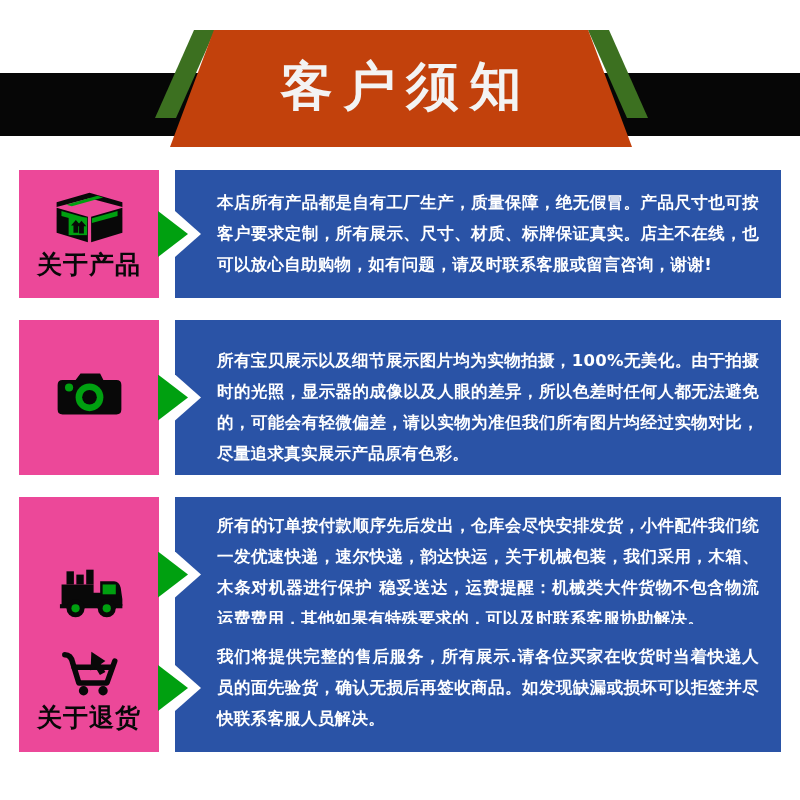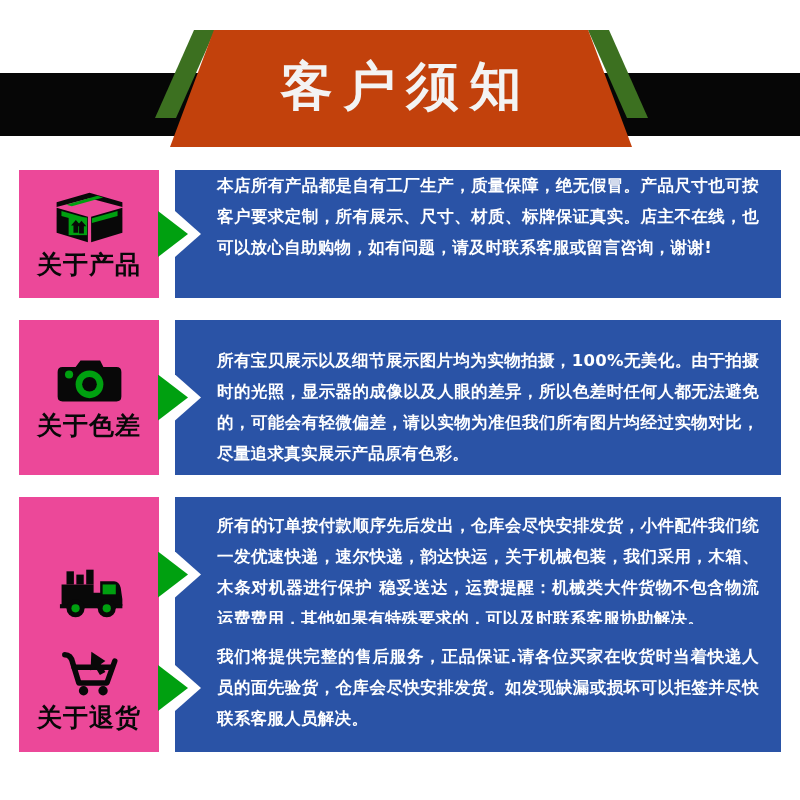--- a/index.html
+++ b/index.html
@@ -152,21 +152,21 @@
   <div class="ribbon-fold-left"></div>
   <div class="ribbon-fold-right"></div>
   <div class="ribbon-main">
     <div class="ribbon-title">客户须知</div>
   </div>
 </div>
 
 <div class="rows">
     <div class="row" style="height: 150px;">
       <div class="panel" style="height: 128px;">
-        <div class="panel-text" style="">本店所有产品都是自有工厂生产，质量保障，绝无假冒。产品尺寸也可按客户要求定制，所有展示、尺寸、材质、标牌保证真实。店主不在线，也可以放心自助购物，如有问题，请及时联系客服或留言咨询，谢谢!</div>
+        <div class="panel-text" style="padding-top: 17px;">本店所有产品都是自有工厂生产，质量保障，绝无假冒。产品尺寸也可按客户要求定制，所有展示、尺寸、材质、标牌保证真实。店主不在线，也可以放心自助购物，如有问题，请及时联系客服或留言咨询，谢谢!</div>
       </div>
       <div class="panel-notch" style="height: 46px; top: 41px;"></div>
       <div class="badge" style="height: 128px;">
         <span class="badge-icon"><svg width="69" height="53" viewBox="0 0 86 66" xmlns="http://www.w3.org/2000/svg">
     <g fill="#080808">
       <path d="M43 2 L84 14 L84 20 L43 9 L2 20 L2 14 Z"></path>
       <path d="M2 21 L41 32 L41 64 L2 52 Z"></path>
       <path d="M45 32 L84 21 L84 52 L45 64 Z"></path>
       <path d="M14 17 L53 6 L60 8 L21 19 Z" fill="#00a010"></path>
       <path d="M8 25 L40 34 L40 40 L8 31 Z" fill="#00a010"></path>
@@ -189,21 +189,20 @@
       <div class="panel-notch" style="height: 46px; top: 54.5px;"></div>
       <div class="badge" style="height: 155px;">
         <span class="badge-icon"><svg width="67" height="48" viewBox="0 0 82 58" xmlns="http://www.w3.org/2000/svg">
     <g fill="#080808">
       <path d="M8 12 L24 12 L30 4 L54 4 L58 12 L74 12 Q80 12 80 18 L80 48 Q80 54 74 54 L8 54 Q2 54 2 48 L2 18 Q2 12 8 12 Z"></path>
     </g>
     <circle cx="41" cy="33" r="17" fill="#00a010"></circle>
     <circle cx="41" cy="33" r="9" fill="#080808"></circle>
     <circle cx="16" cy="21" r="5" fill="#00a010"></circle>
   </svg></span>
-        <span class="badge-label">关于色差</span>
       </div>
       <div class="badge-arrow" style="height: 46px; top: 54.5px;"></div>
     </div>
     <div class="row" style="height: 127px;">
       <div class="panel" style="height: 155px;">
         <div class="panel-text" style="padding-top: 13px;"> 所有的订单按付款顺序先后发出，仓库会尽快安排发货，小件配件我们统一发优速快递，速尔快递，韵达快运，关于机械包装，我们采用，木箱、木条对机器进行保护 稳妥送达，运费提醒：机械类大件货物不包含物流运费费用，其他如果有特殊要求的，可以及时联系客服协助解决。</div>
       </div>
       <div class="panel-notch" style="height: 46px; top: 54.5px;"></div>
       <div class="badge" style="height: 155px; justify-content: flex-end;">
         <span class="badge-icon"><svg width="69" height="51" viewBox="0 0 84 62" xmlns="http://www.w3.org/2000/svg">
@@ -219,21 +218,21 @@
     <circle cx="25" cy="49" r="5" fill="#00a010"></circle>
     <circle cx="63" cy="49" r="11" fill="#080808"></circle>
     <circle cx="63" cy="49" r="5" fill="#00a010"></circle>
   </svg></span>
         <span class="badge-label">关于发货</span>
       </div>
       <div class="badge-arrow" style="height: 46px; top: 54.5px;"></div>
     </div>
     <div class="row" style="height: 128px;">
       <div class="panel" style="height: 128px;">
-        <div class="panel-text" style="padding-top: 17px;">我们将提供完整的售后服务，正品保证.请各位买家在收货时当着快递人员的面先验货，仓库会尽快安排发货。如发现缺漏或损坏可以拒签并尽快联系客服人员解决。</div>
+        <div class="panel-text" style="padding-top: 17px;">我们将提供完整的售后服务，所有展示.请各位买家在收货时当着快递人员的面先验货，确认无损后再签收商品。如发现缺漏或损坏可以拒签并尽快联系客服人员解决。</div>
       </div>
       <div class="panel-notch" style="height: 46px; top: 41px;"></div>
       <div class="badge" style="height: 128px;">
         <span class="badge-icon"><svg width="64" height="50" viewBox="0 0 82 64" xmlns="http://www.w3.org/2000/svg">
     <g fill="none" stroke="#080808" stroke-width="7" stroke-linecap="round" stroke-linejoin="round">
       <path d="M10 10 Q18 10 20 20 L28 46 L64 46 L74 18"></path>
       <path d="M22 26 L70 26"></path>
     </g>
     <g fill="#080808">
       <path d="M44 6 L62 18 L56 22 L62 32 L55 36 L49 26 L43 30 Z"></path>

